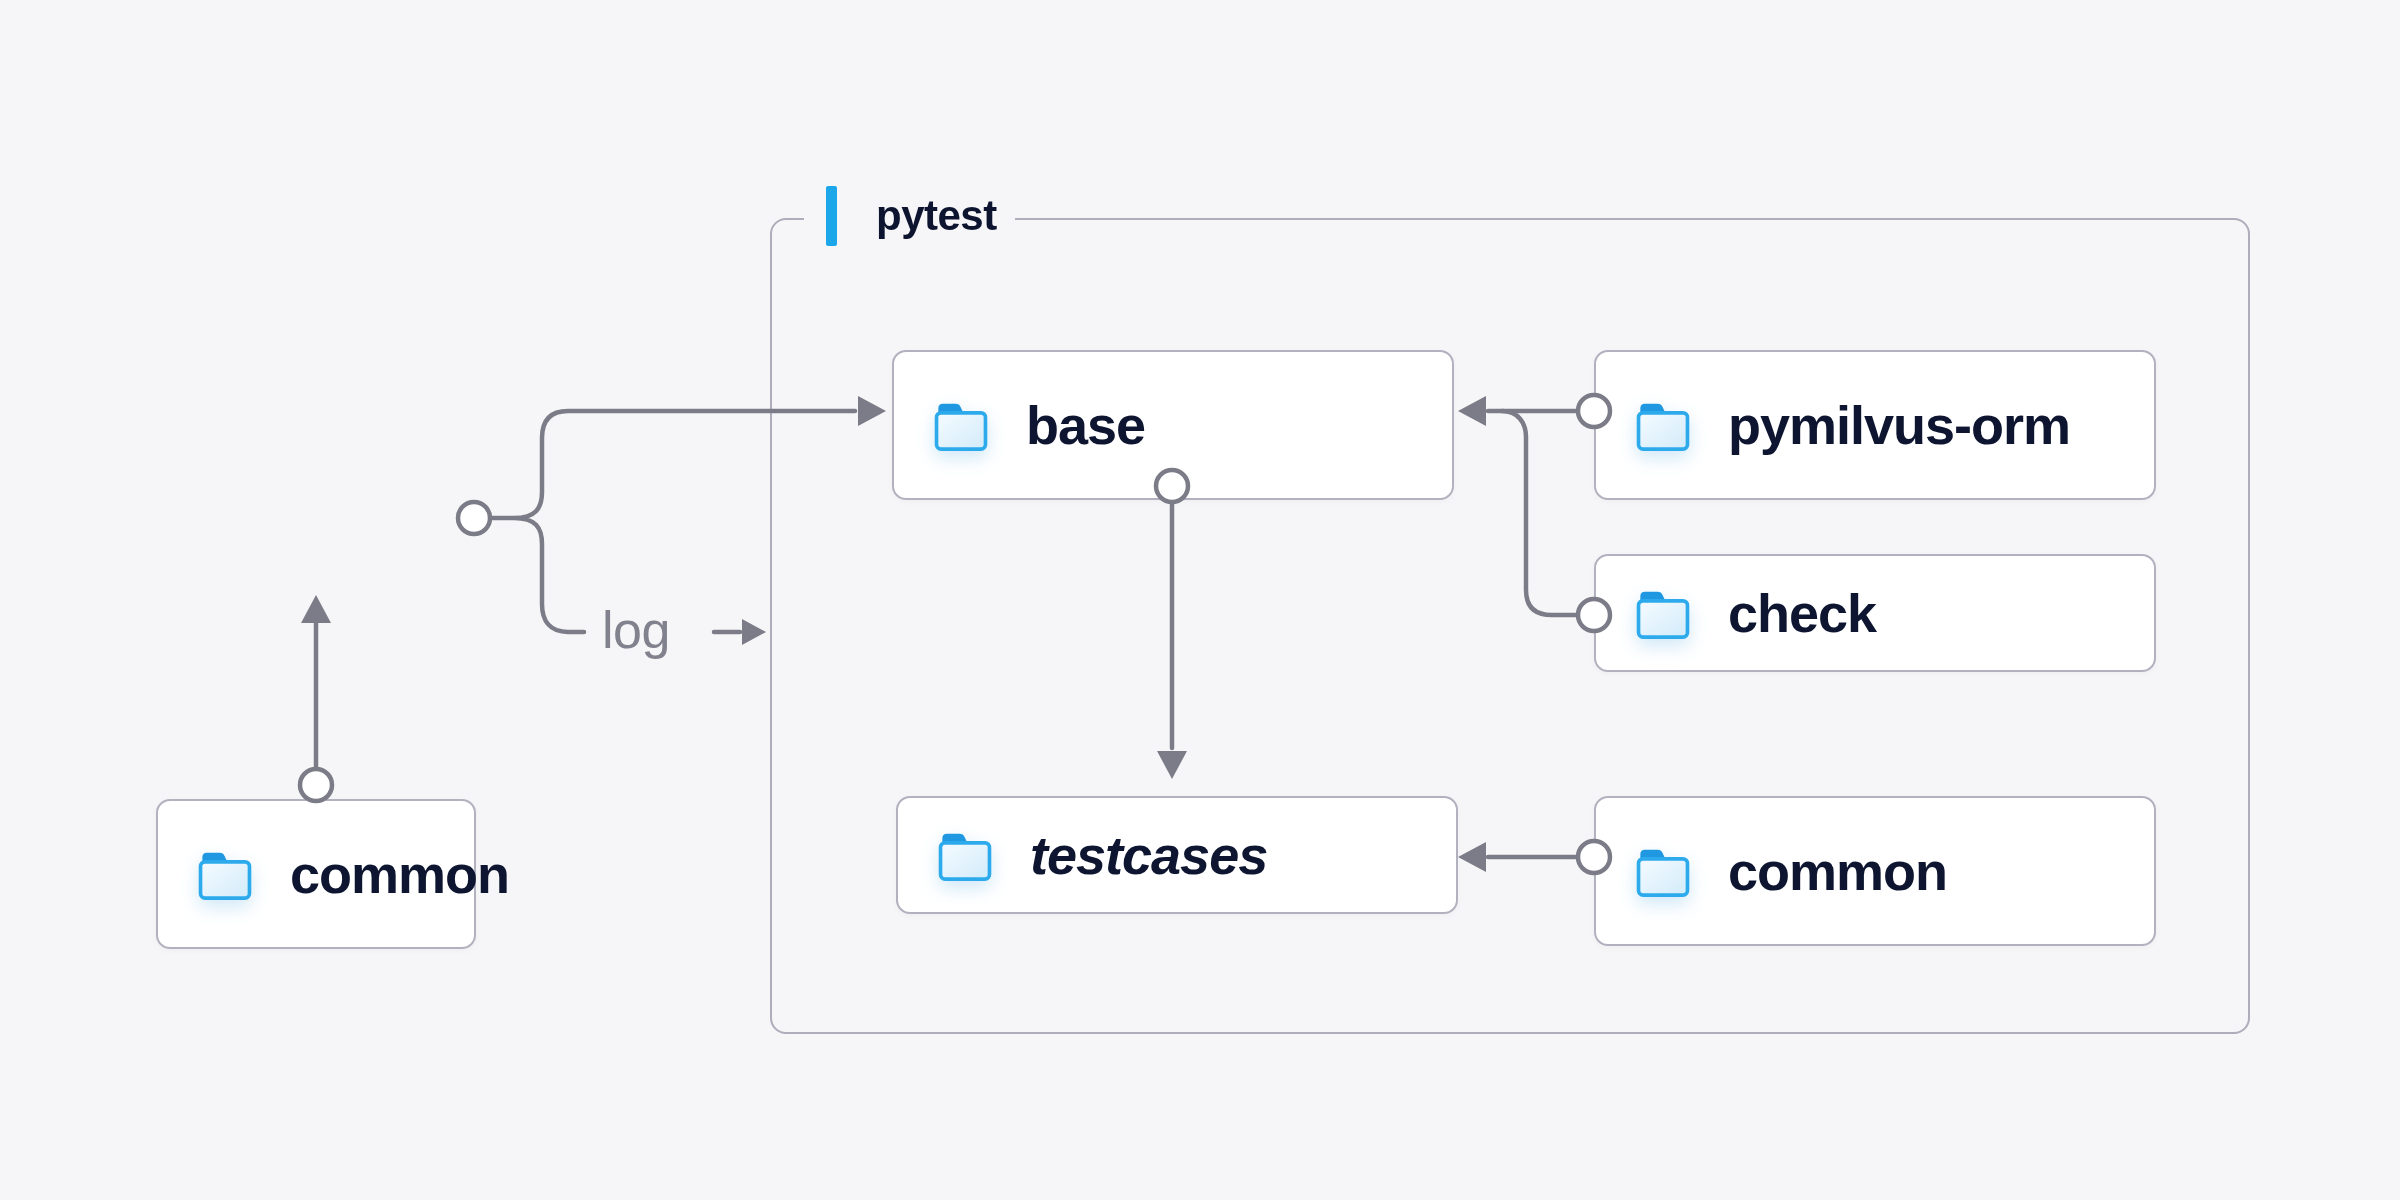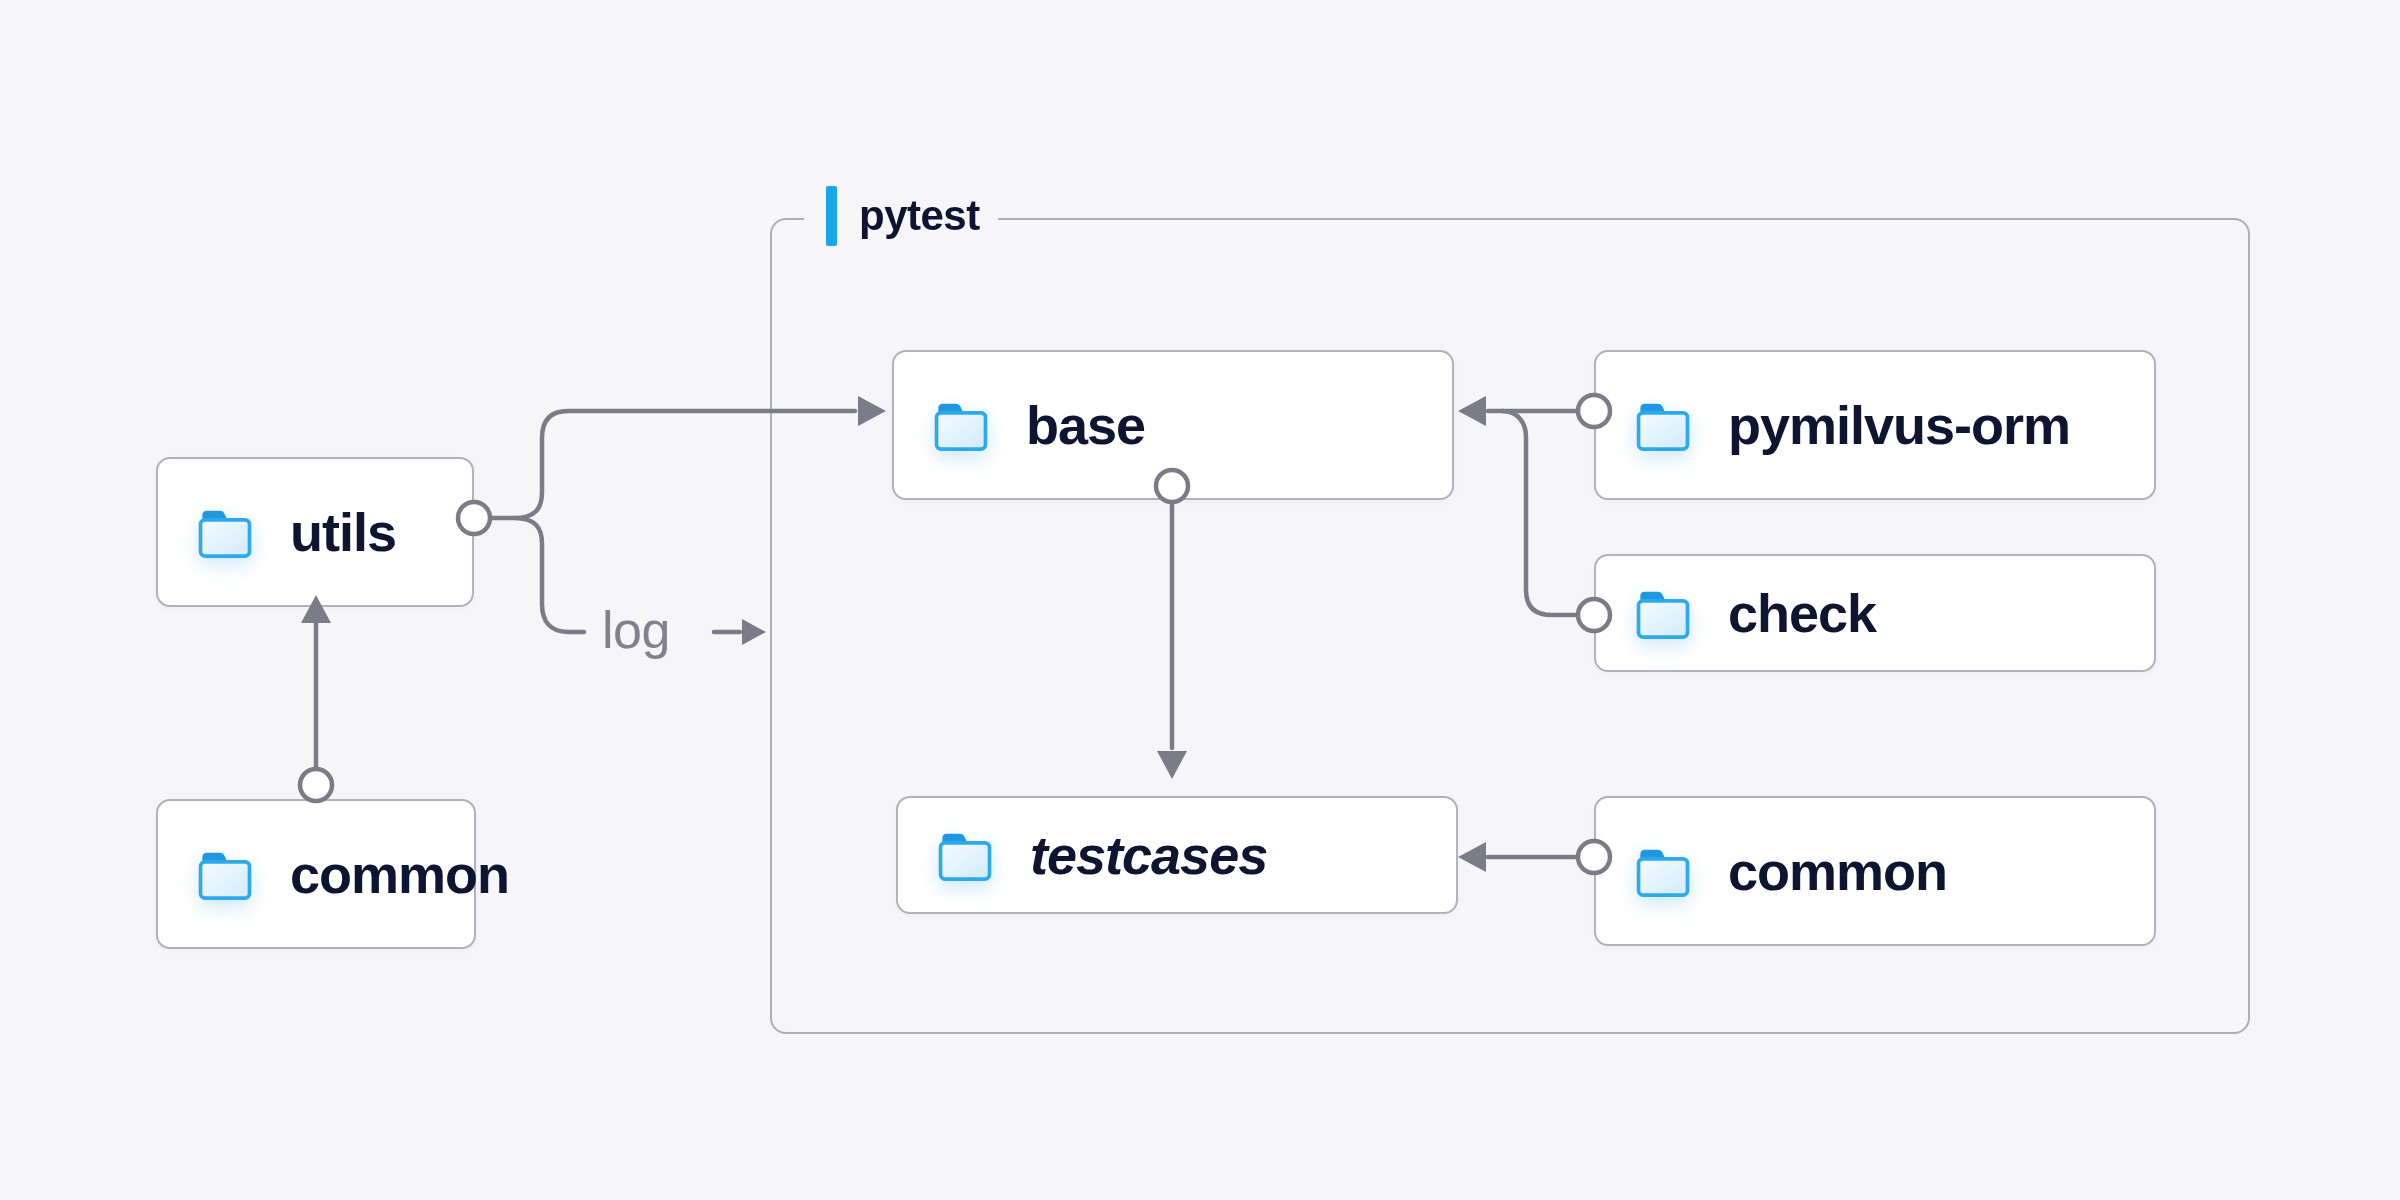--- a/index.html
+++ b/index.html
@@ -23,21 +23,21 @@
     border: 2.5px solid #adadbb;
     border-radius: 16px;
     z-index: 1;
   }
   .group-label {
     position: absolute;
     left: 804px; top: 184px;
     height: 64px;
     display: flex;
     align-items: center;
-    gap: 22px;
+    gap: 39px;
     padding: 0 18px 0 22px;
     background: #f6f6f8;
     z-index: 4;
   }
   .accent-bar {
     width: 11px; height: 60px;
     background: #1ba7ea;
     border-radius: 2px;
   }
   .group-label span {
@@ -112,27 +112,20 @@
       </linearGradient>
     </defs>
   </svg>
 
   <div class="group-box"></div>
   <div class="group-label">
     <div class="accent-bar"></div>
     <span>pytest</span>
   </div>
 
-  <div class="node n-utils">
-    <svg class="folder" viewBox="0 0 64 58">
-      <path d="M7 22 V10 Q7 5 12 5 H26 Q30 5 31.5 8.5 L36 18 V22 Z" fill="#1f98e1"></path>
-      <rect x="5" y="15" width="54" height="40" rx="5" fill="url(#folderFill)" stroke="#2caaec" stroke-width="4"></rect>
-    </svg>
-    <span class="nlabel">utils</span>
-  </div>
 
   <div class="node n-config">
     <svg class="folder" viewBox="0 0 64 58">
       <path d="M7 22 V10 Q7 5 12 5 H26 Q30 5 31.5 8.5 L36 18 V22 Z" fill="#1f98e1"></path>
       <rect x="5" y="15" width="54" height="40" rx="5" fill="url(#folderFill)" stroke="#2caaec" stroke-width="4"></rect>
     </svg>
     <span class="nlabel">common</span>
   </div>
 
   <div class="node n-base">

